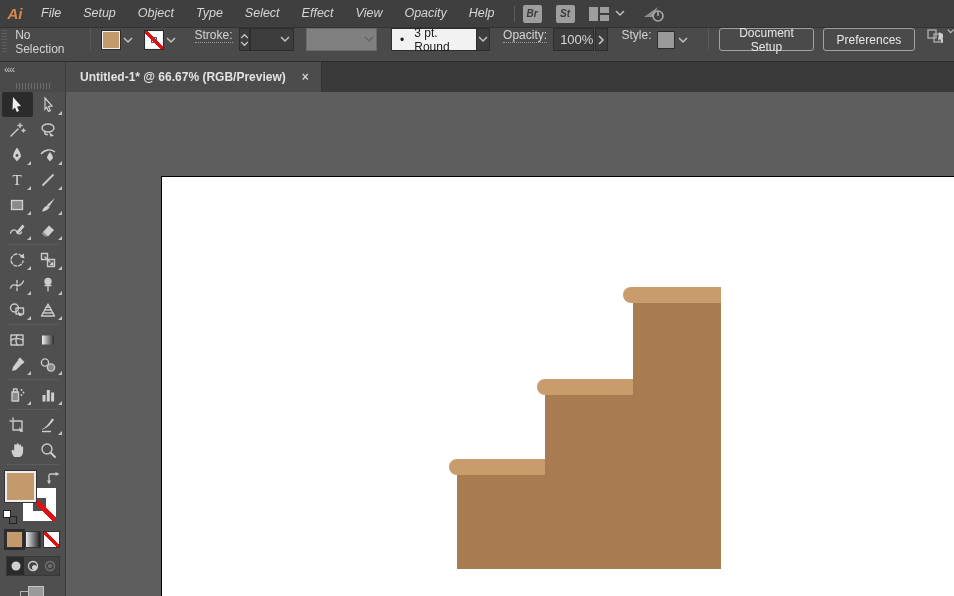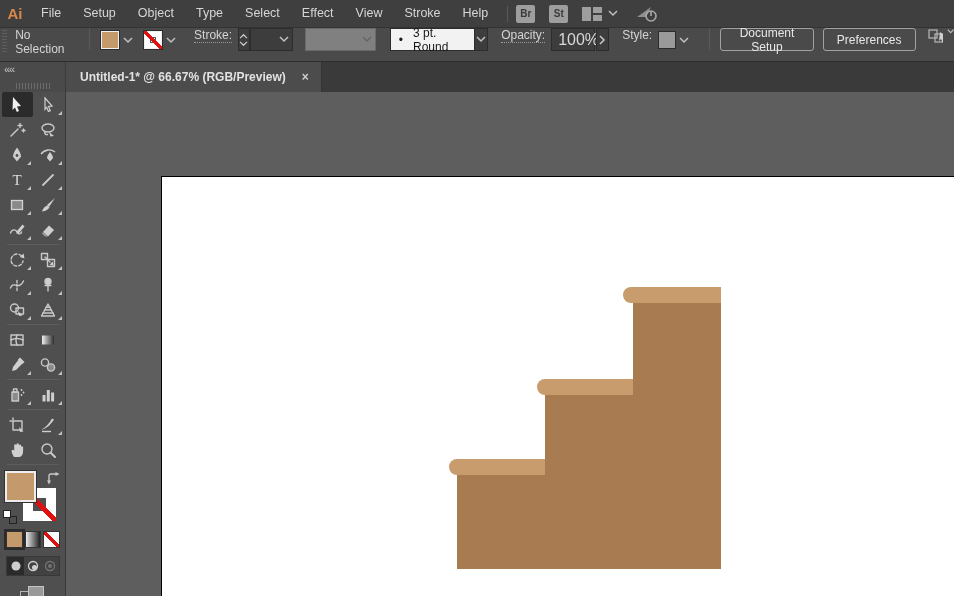--- a/index.html
+++ b/index.html
@@ -3,21 +3,21 @@
 <meta charset="utf-8">
 <style>
   * { margin:0; padding:0; box-sizing:border-box; }
   html,body { width:954px; height:596px; overflow:hidden; }
   body { font-family:"Liberation Sans", sans-serif; background:#5e5e5e; position:relative; }
   svg { display:block; }
   .ico { stroke:#c9c9c9; fill:none; stroke-width:1.4; stroke-linecap:round; stroke-linejoin:round; }
 
   
   #menubar { position:absolute; left:0; top:0; width:954px; height:27px; background:#3f3f3f;
-             display:flex; align-items:center; }
+             display:flex; align-items:center;font-style:italic; }
   #ai-logo { width:30px; text-align:center; font-weight:bold; font-size:15px; color:#d9884a; }
   .menu-item { padding:0 11px; font-size:12.5px; color:#d6d6d6; line-height:27px; cursor:default; }
   .mb-sep { width:1px; height:16px; background:#5a5a5a; margin:0 8px; }
   .sq-btn { width:19px; height:18px; background:#9e9e9e; border-radius:2px; color:#3a3a3a;
             font-size:10px; font-weight:bold; display:flex; align-items:center; justify-content:center;
             margin-right:14px; }
   #workspace-switcher { display:flex; align-items:center; gap:6px; margin-right:18px; }
   .chev-svg { width:10px; height:7px; }
   .chev-svg polyline { stroke:#c0c0c0; fill:none; stroke-width:1.5; }
 
@@ -40,21 +40,21 @@
   .stepper { width:15px; height:23px; background:#3d3d3d; border:1px solid #2d2d2d;
              display:flex; flex-direction:column; align-items:center; justify-content:center; gap:2px; }
   .field { height:23px; background:#3d3d3d; border:1px solid #2d2d2d; display:flex; align-items:center; }
   .field.dark-dd { width:58px; justify-content:flex-end; }
   #var-width-dd { width:96px; background:#8a8a8a; border:1px solid #6f6f6f; justify-content:flex-end; opacity:.85; }
   #var-width-dd .chev-svg polyline { stroke:#6a6a6a; }
   #brush-field { width:112px; background:#f2f2f2; border:1px solid #2d2d2d; color:#1a1a1a;
                  font-size:12px; gap:10px; padding-left:8px; }
   #brush-chev { width:18px; height:23px; background:#3d3d3d; border:1px solid #2d2d2d; border-left:none;
                 display:flex; align-items:center; justify-content:center; }
-  #opacity-field { width:44px; padding-left:6px; font-size:16px; color:#d8d8d8; }
+  #opacity-field { width:44px; padding-left:6px; font-size:13px; color:#d8d8d8; }
   #opacity-expand { width:17px; height:23px; background:#3d3d3d; border:1px solid #2d2d2d; border-left:1px solid #2d2d2d;
                     display:flex; align-items:center; justify-content:center; margin-left:1px; }
   #style-swatch { width:18px; height:18px; background:#9a9a9a; border:1px solid #2c2c2c; }
   .cb-btn { height:23px; padding:0 13px; border:1px solid #a2a2a2; border-radius:3px;
             font-size:12px; color:#e8e8e8; background:transparent; display:flex; align-items:center;
             margin-right:9px; }
 
   
   #tabbar { position:absolute; left:0; top:62px; width:954px; height:30px; background:#3a3a3a; display:flex; }
   #panel-header { width:66px; height:30px; background:#4a4a4a; position:relative; border-right:1px solid #3a3a3a; }
@@ -111,21 +111,21 @@
 
 <div id="menubar">
   <span id="ai-logo">Ai</span>
   <span class="menu-item">File</span>
   <span class="menu-item">Setup</span>
   <span class="menu-item">Object</span>
   <span class="menu-item">Type</span>
   <span class="menu-item">Select</span>
   <span class="menu-item">Effect</span>
   <span class="menu-item">View</span>
-  <span class="menu-item">Stroke</span>
+  <span class="menu-item">Opacity</span>
   <span class="menu-item">Help</span>
   <span class="mb-sep"></span>
   <span class="sq-btn">Br</span>
   <span class="sq-btn">St</span>
   <span id="workspace-switcher">
     <svg width="20" height="14">
       <rect x="0" y="0" width="9" height="14" fill="#9e9e9e"></rect>
       <rect x="11" y="0" width="9" height="6" fill="#9e9e9e"></rect>
       <rect x="11" y="8" width="9" height="6" fill="#9e9e9e"></rect>
     </svg>

